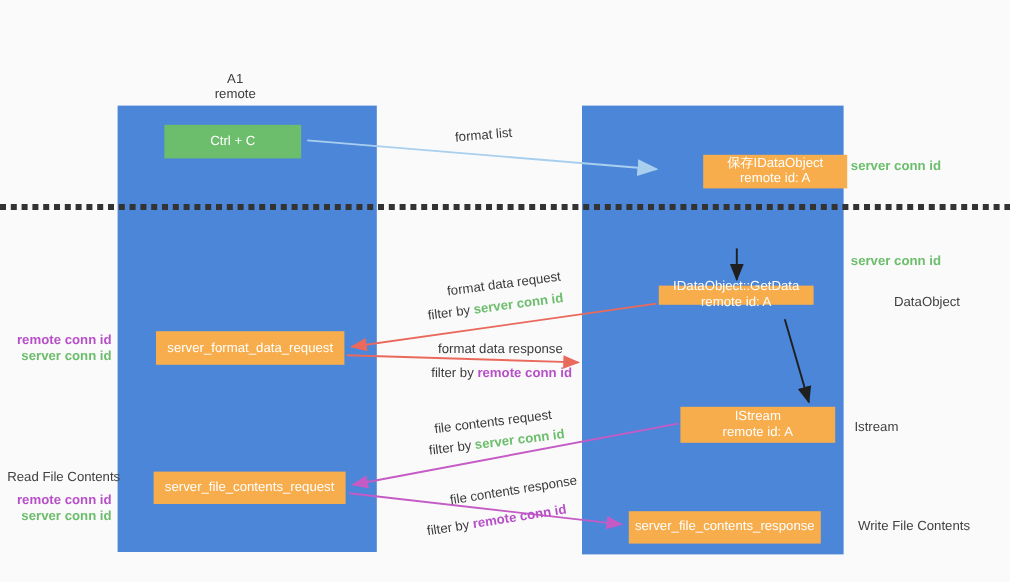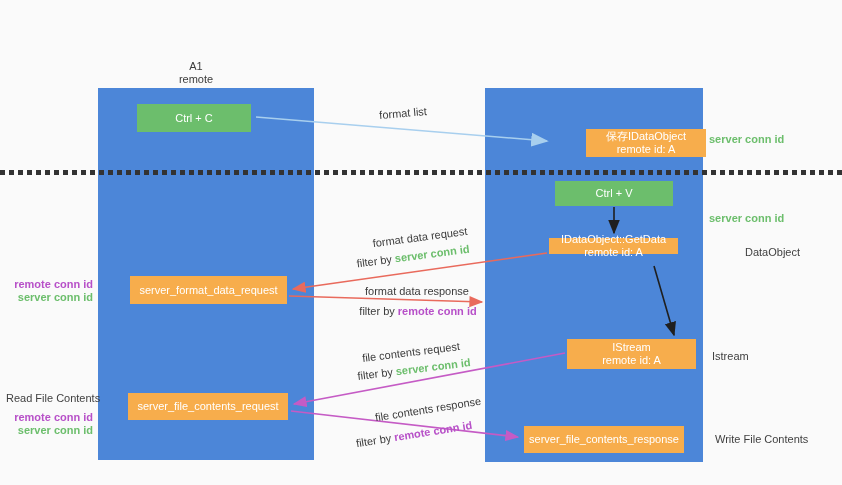--- a/index.html
+++ b/index.html
@@ -76,23 +76,20 @@
 
   <div class="node green" style="left:137px;top:104px;width:114px;height:28px;text-align:center;">
     <div>Ctrl + C</div>
   </div>
 
   <div class="node orange" style="left:553px;top:129px;width:120px;height:28px;margin-left:33px;">
     <div>保存IDataObject</div>
     <div>remote id: A</div>
   </div>
 
-  <div class="node green" style="left:555px;top:181px;width:118px;height:25px;">
-    <div>Ctrl + V</div>
-  </div>
 
   <div class="node orange" style="left:549px;top:238px;width:129px;height:16px;">
     <div>IDataObject::GetData</div>
     <div>remote id: A</div>
   </div>
 
   <div class="node orange" style="left:130px;top:276px;width:157px;height:28px;">
     <div>server_format_data_request</div>
   </div>
 

